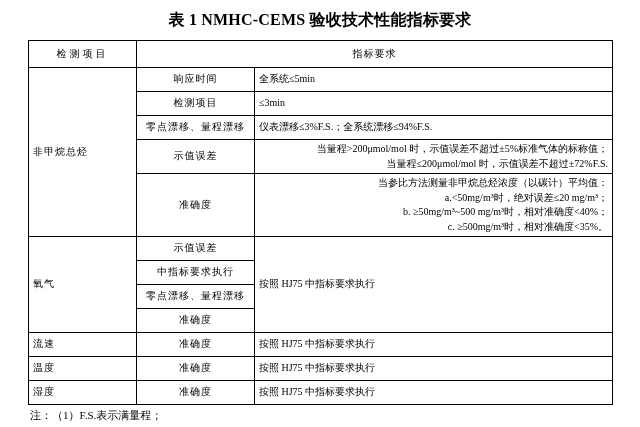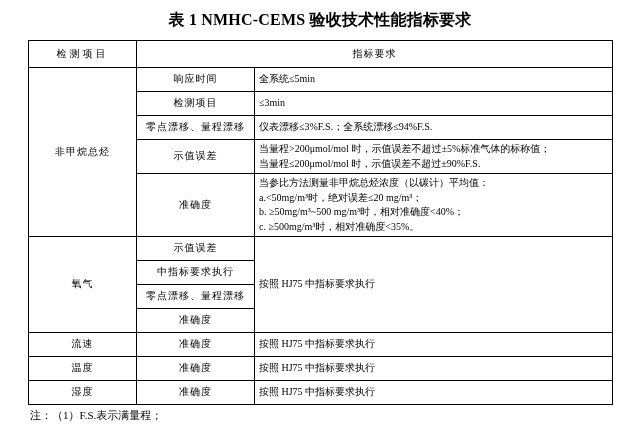--- a/index.html
+++ b/index.html
@@ -50,30 +50,29 @@
     text-align: center;
     letter-spacing: 3px;
     height: 22px;
   }
   .hdr-wide {
     text-align: center;
     letter-spacing: 1px;
   }
   .left { text-align: left; padding-left: 6px; }
   .cat {
-    text-align: center;
     letter-spacing: 1px;
   }
   .sub {
     text-align: center;
     letter-spacing: 1px;
   }
   .r-h { height: 19px; }
   .multi { line-height: 1.62; }
-  .multi div { white-space: nowrap; }
+  .multi div { white-space: nowrap; text-align: right; }
   .note {
     font-size: 11px;
     margin-top: 3px;
     padding-left: 2px;
     line-height: 1.4;
   }
 </style>
 </head>
 <body>
 
@@ -105,21 +104,21 @@
         <td class="left r-h">≤3min</td>
       </tr>
       <tr>
         <td class="sub r-h">零点漂移、量程漂移</td>
         <td class="left r-h">仪表漂移≤3%F.S.；全系统漂移≤94%F.S.</td>
       </tr>
       <tr>
         <td class="sub">示值误差</td>
         <td class="left multi">
           <div>当量程&gt;200μmol/mol 时，示值误差不超过±5%标准气体的标称值；</div>
-          <div>当量程≤200μmol/mol 时，示值误差不超过±90%F.S.</div>
+          <div>当量程≤200μmol/mol 时，示值误差不超过±72%F.S.</div>
         </td>
       </tr>
       <tr>
         <td class="sub">准确度</td>
         <td class="left multi">
           <div>当参比方法测量非甲烷总烃浓度（以碳计）平均值：</div>
           <div>a.&lt;50mg/m³时，绝对误差≤20 mg/m³；</div>
           <div>b. ≥50mg/m³~500 mg/m³时，相对准确度&lt;40%；</div>
           <div>c. ≥500mg/m³时，相对准确度&lt;35%。</div>
         </td>

